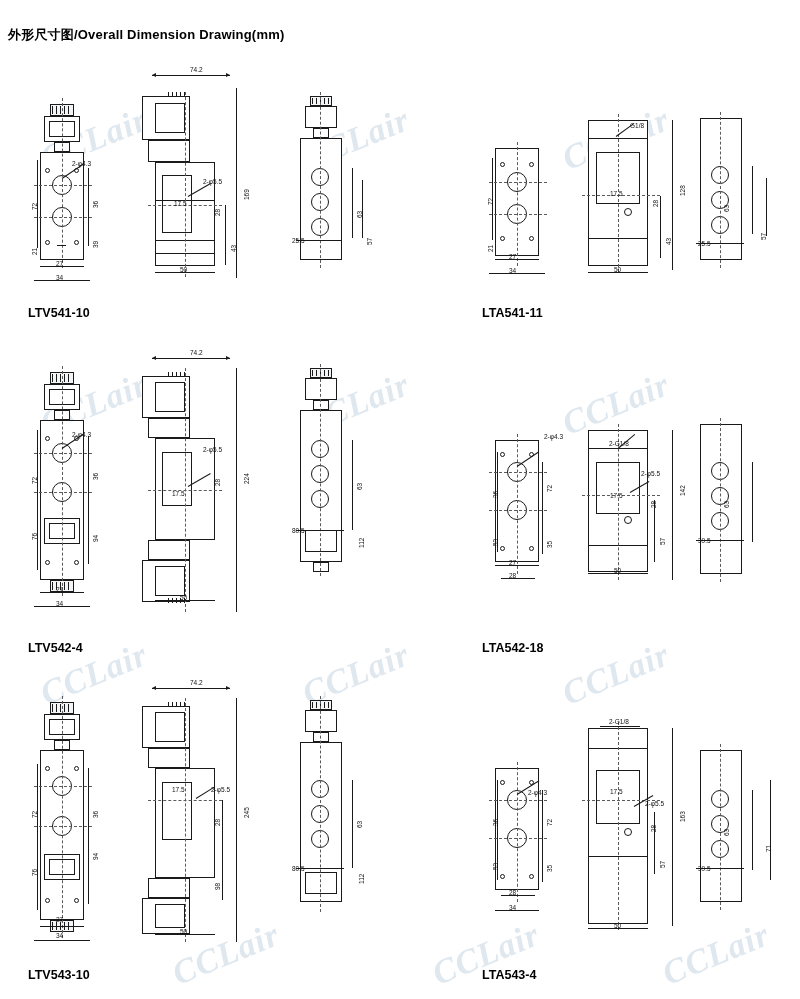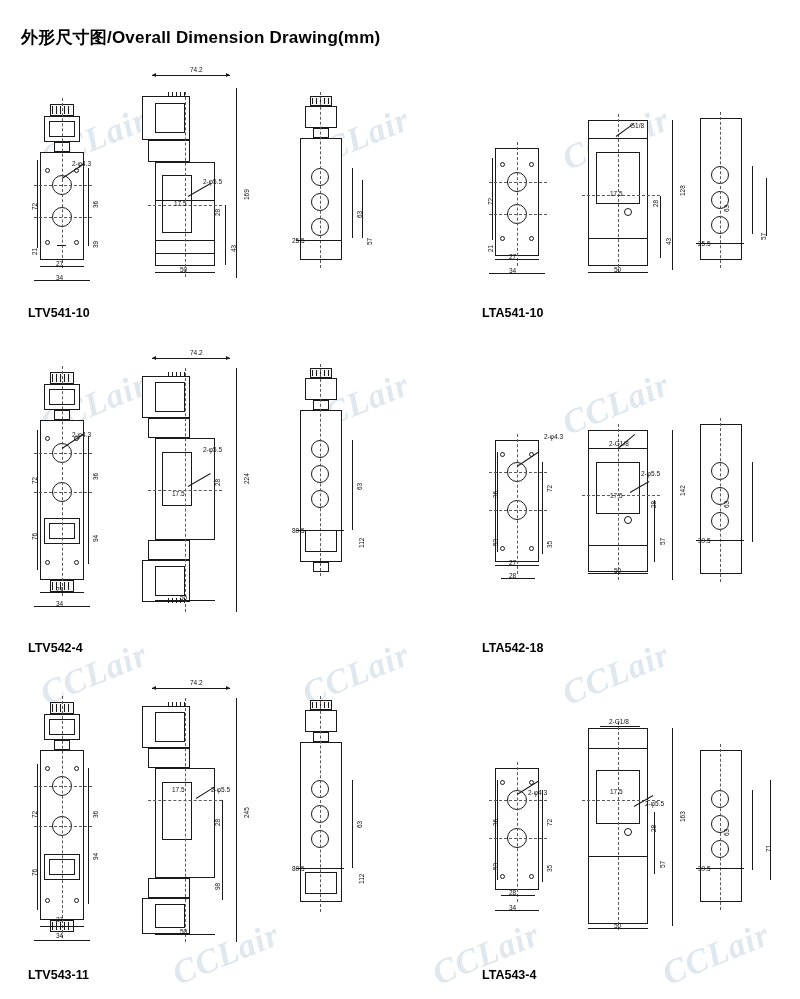--- a/index.html
+++ b/index.html
@@ -15,23 +15,23 @@
     position: relative;
     overflow: hidden;
   }
   .page {
     position: relative;
     width: 800px;
     height: 999px;
   }
   .page-title {
     position: absolute;
-    left: 21px;
+    left: 8px;
     top: 26px;
-    font-size: 17px;
+    font-size: 13px;
     font-weight: bold;
     letter-spacing: 0.2px;
     white-space: nowrap;
   }
   
   .wm {
     position: absolute;
     font-family: "Liberation Serif", serif;
     font-style: italic;
     font-weight: bold;
@@ -292,21 +292,21 @@
       <div class="circ" style="left:711px; top:216px; width:18px; height:18px;"></div>
       <div class="dashv" style="left:720px; top:112px; height:156px;"></div>
       <div class="ln lnv" style="left:752px; top:166px; height:68px;"></div>
       <div class="ln lnv" style="left:766px; top:178px; height:58px;"></div>
       <div class="ln lnh" style="left:696px; top:243px; width:48px;"></div>
       <div class="dim rot" style="left:723px; top:212px;">63</div>
       <div class="dim" style="left:698px; top:240px;">25.5</div>
       <div class="dim rot" style="left:760px; top:240px;">57</div>
     </div>
 
-    <div class="fig-label" style="left:482px; top:306px;">LTA541-10</div>
+    <div class="fig-label" style="left:482px; top:306px;">LTA541-11</div>
   </div>
 
   <div class="figure">
 
     <div class="dwg">
       <div class="boxf" style="left:50px; top:372px; width:24px; height:12px;"></div>
       <div class="rib" style="left:52px; top:374px; width:20px; height:8px;"></div>
       <div class="box" style="left:44px; top:384px; width:36px; height:26px;"></div>
       <div class="box" style="left:49px; top:389px; width:26px; height:16px;"></div>
       <div class="box" style="left:54px; top:410px; width:16px; height:10px;"></div>
@@ -524,21 +524,21 @@
       <div class="circ" style="left:311px; top:830px; width:18px; height:18px;"></div>
       <div class="box" style="left:305px; top:872px; width:32px; height:22px;"></div>
       <div class="dashv" style="left:320px; top:696px; height:216px;"></div>
       <div class="ln lnv" style="left:352px; top:780px; height:88px;"></div>
       <div class="ln lnh" style="left:296px; top:868px; width:48px;"></div>
       <div class="dim rot" style="left:356px; top:828px;">63</div>
       <div class="dim" style="left:292px; top:865px;">80.5</div>
       <div class="dim rot" style="left:358px; top:884px;">112</div>
     </div>
 
-    <div class="fig-label" style="left:28px; top:968px;">LTV543-11</div>
+    <div class="fig-label" style="left:28px; top:968px;">LTV543-10</div>
   </div>
 
   <div class="figure">
 
     <div class="dwg">
       <div class="box" style="left:495px; top:768px; width:44px; height:122px;"></div>
       <div class="circ" style="left:500px; top:780px; width:5px; height:5px;"></div>
       <div class="circ" style="left:529px; top:780px; width:5px; height:5px;"></div>
       <div class="circ" style="left:500px; top:874px; width:5px; height:5px;"></div>
       <div class="circ" style="left:529px; top:874px; width:5px; height:5px;"></div>

